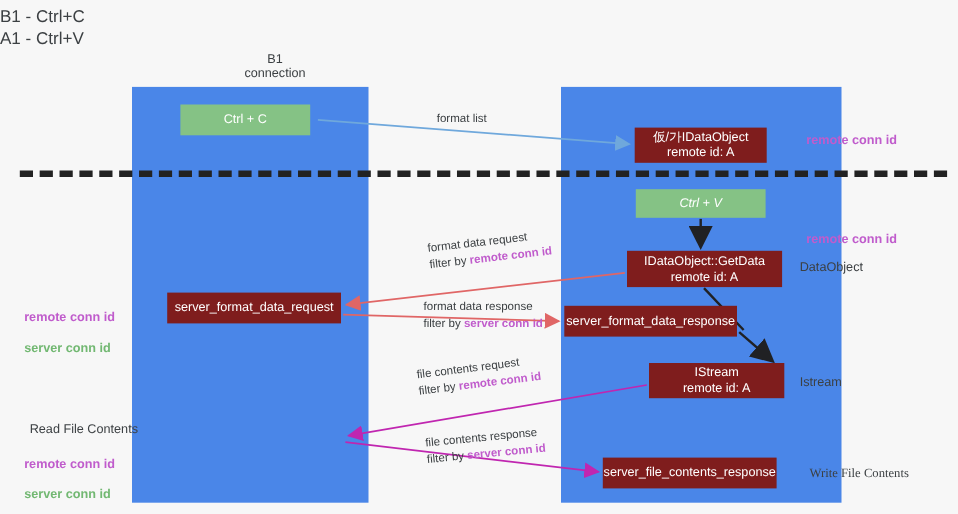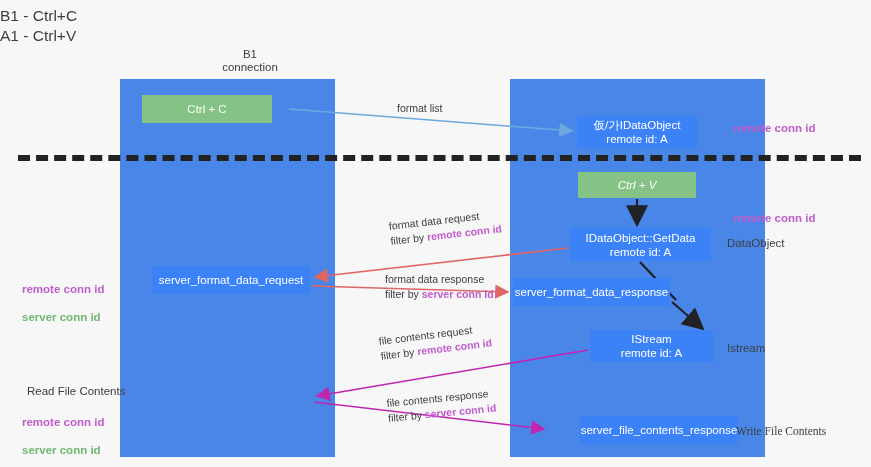--- a/index.html
+++ b/index.html
@@ -43,31 +43,31 @@
   
   .box{
     box-sizing:border-box;
     display:flex;flex-direction:column;
     align-items:center;justify-content:center;
     color:#ffffff;font-size:11.5px;line-height:14px;
     text-align:center;white-space:pre-line;
     padding:2px 4px;
   }
   .green{background:#85c285;}
-  .orange{background:#3b82f6;}
-
-  #box-ctrlc{left:142px;top:95px;width:130px;height:28px;}
+  .orange{background:#7f1d1d;}
+
+  #box-ctrlc{left:164px;top:95px;width:118px;height:28px;}
   #box-idataobject{left:577px;top:116px;width:120px;height:32px;}
   #box-ctrlv{left:578px;top:172px;width:118px;height:26px;font-style:italic;}
   #box-getdata{left:570px;top:228px;width:141px;height:33px;}
   #box-sfdreq{left:152px;top:266px;width:158px;height:28px;}
   #box-sfdresp{left:513px;top:278px;width:157px;height:28px;}
   #box-istream{left:590px;top:330px;width:123px;height:32px;}
   #box-sfcreq{left:150px;top:383px;width:162px;height:28px;}
-  #box-sfcresp{left:548px;top:416px;width:158px;height:28px;margin-left:32px;}
+  #box-sfcresp{left:548px;top:416px;width:158px;height:28px;}
 
   
   .ann{font-size:11.5px;line-height:14px;white-space:pre-line;}
   .magenta{color:#c05ccc;font-weight:bold;}
   .green-txt{color:#72b872;font-weight:bold;}
   .plain{color:#3c4043;}
 
   #ann-right-1{left:733px;top:121px;}
   #ann-right-2{left:733px;top:211px;}
   #ann-right-do{left:727px;top:236px;}

